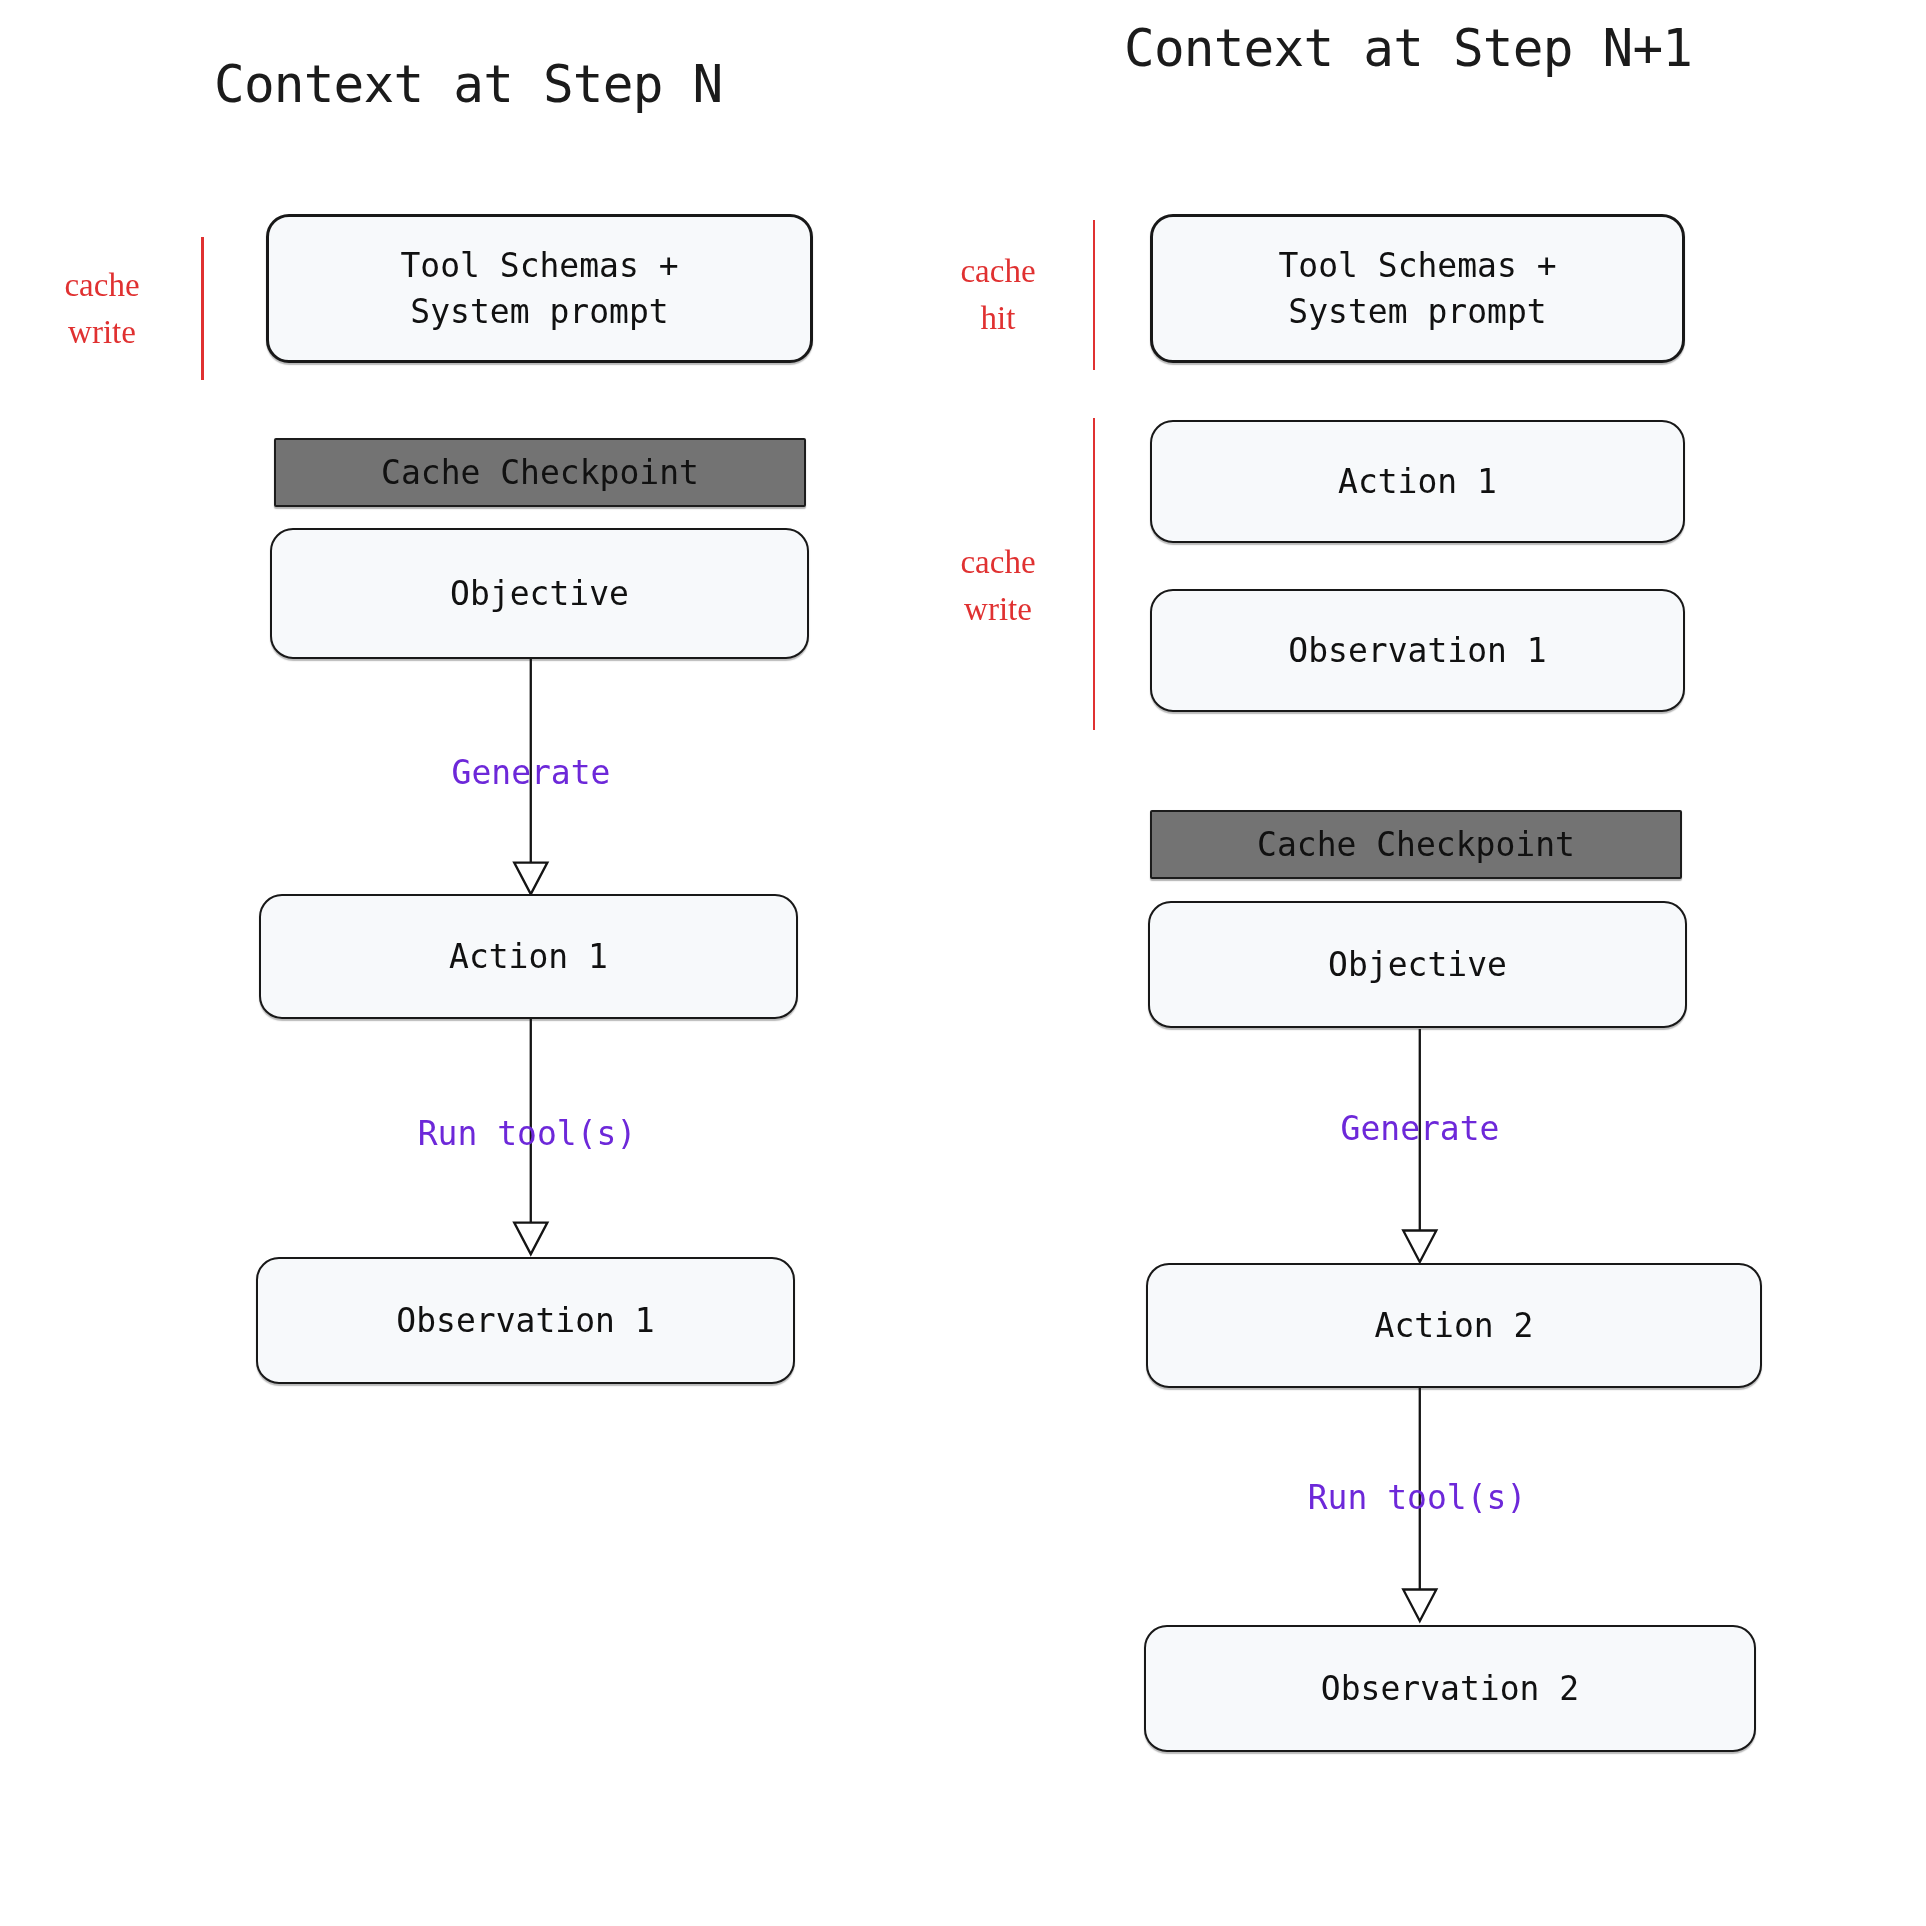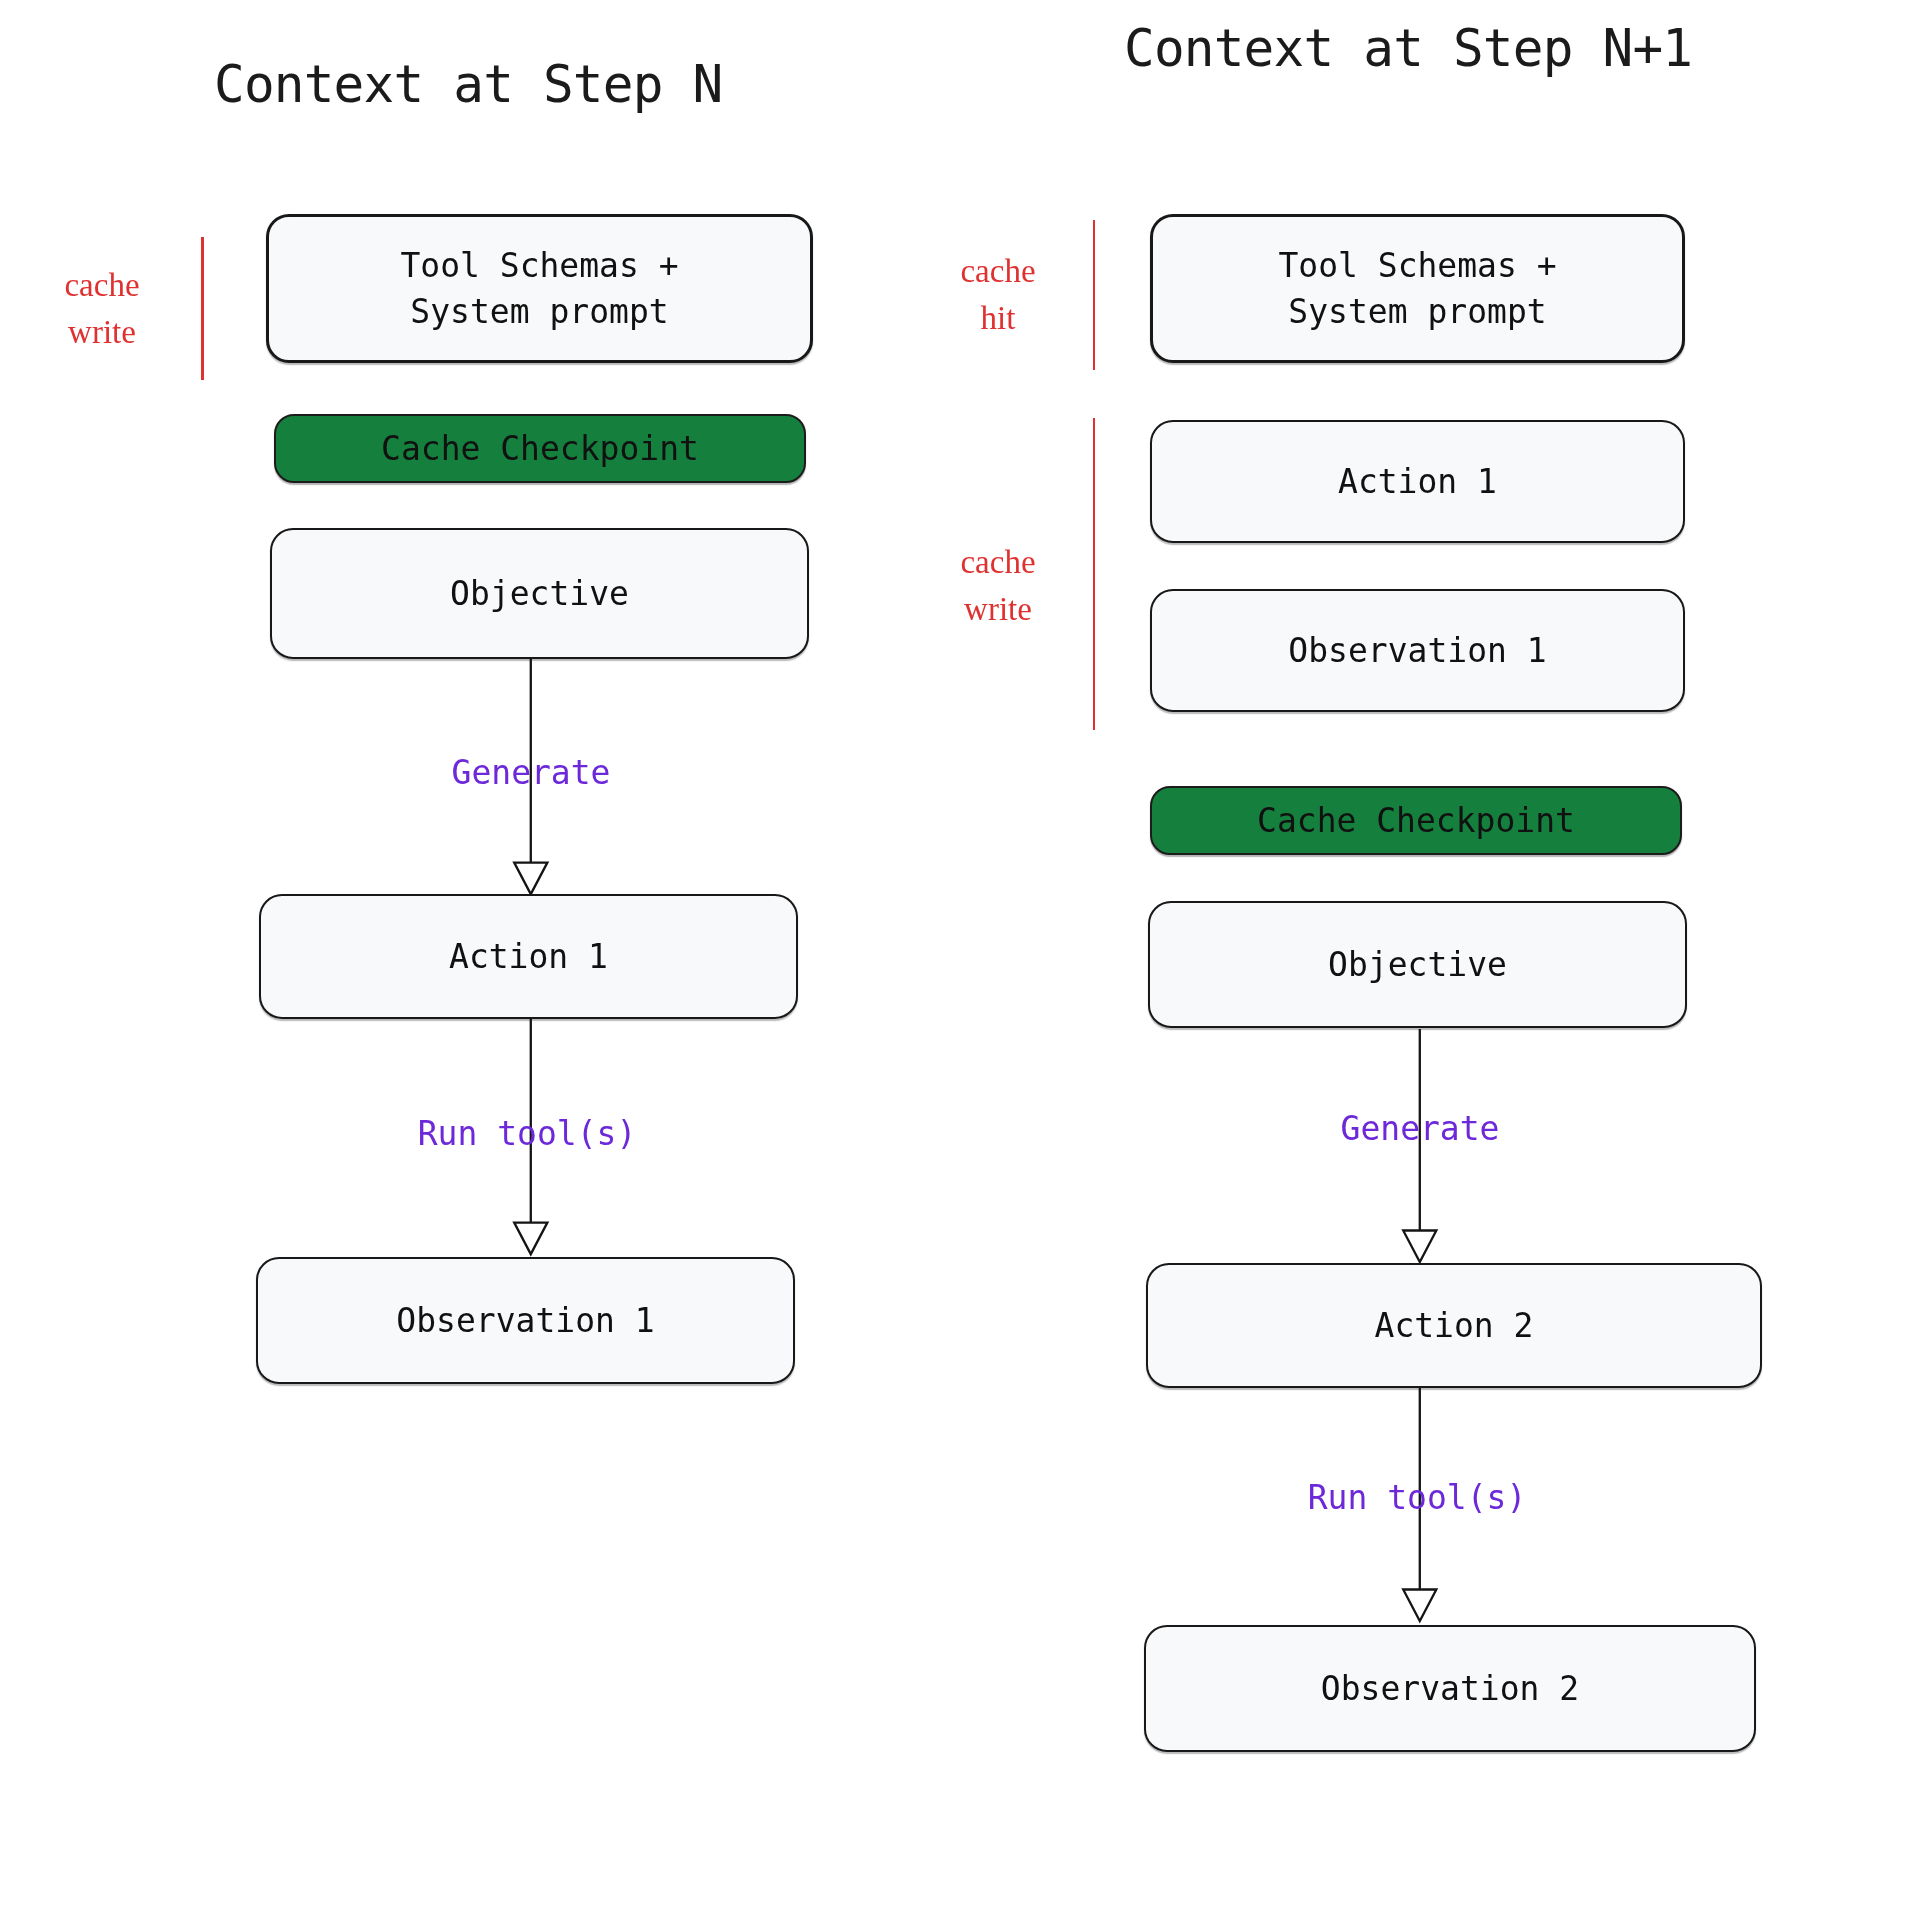--- a/index.html
+++ b/index.html
@@ -58,24 +58,25 @@
     text-align: center;
     font-family: "DejaVu Sans Mono", "Liberation Mono", monospace;
     font-size: 33px;
     line-height: 1.38;
     color: #111111;
     white-space: pre-line;
     box-shadow: 0 1.5px 1.2px rgba(0,0,0,0.28);
   }
   .node.tall  { border-width: 3.5px; }
   .node.checkpoint {
-    background: #15803d;
+    background: #737373;
     border: 2.7px solid #1c1c1c;
-    border-radius: 20px;
+    border-radius: 2px;
     box-shadow: 0 1.5px 1.2px rgba(0,0,0,0.30);
+    margin-top: 24px;
   }
 
   
   .edge {
     position: absolute;
   }
   .edge svg { display: block; overflow: visible; }
   .edge-label {
     position: absolute;
     white-space: nowrap;

